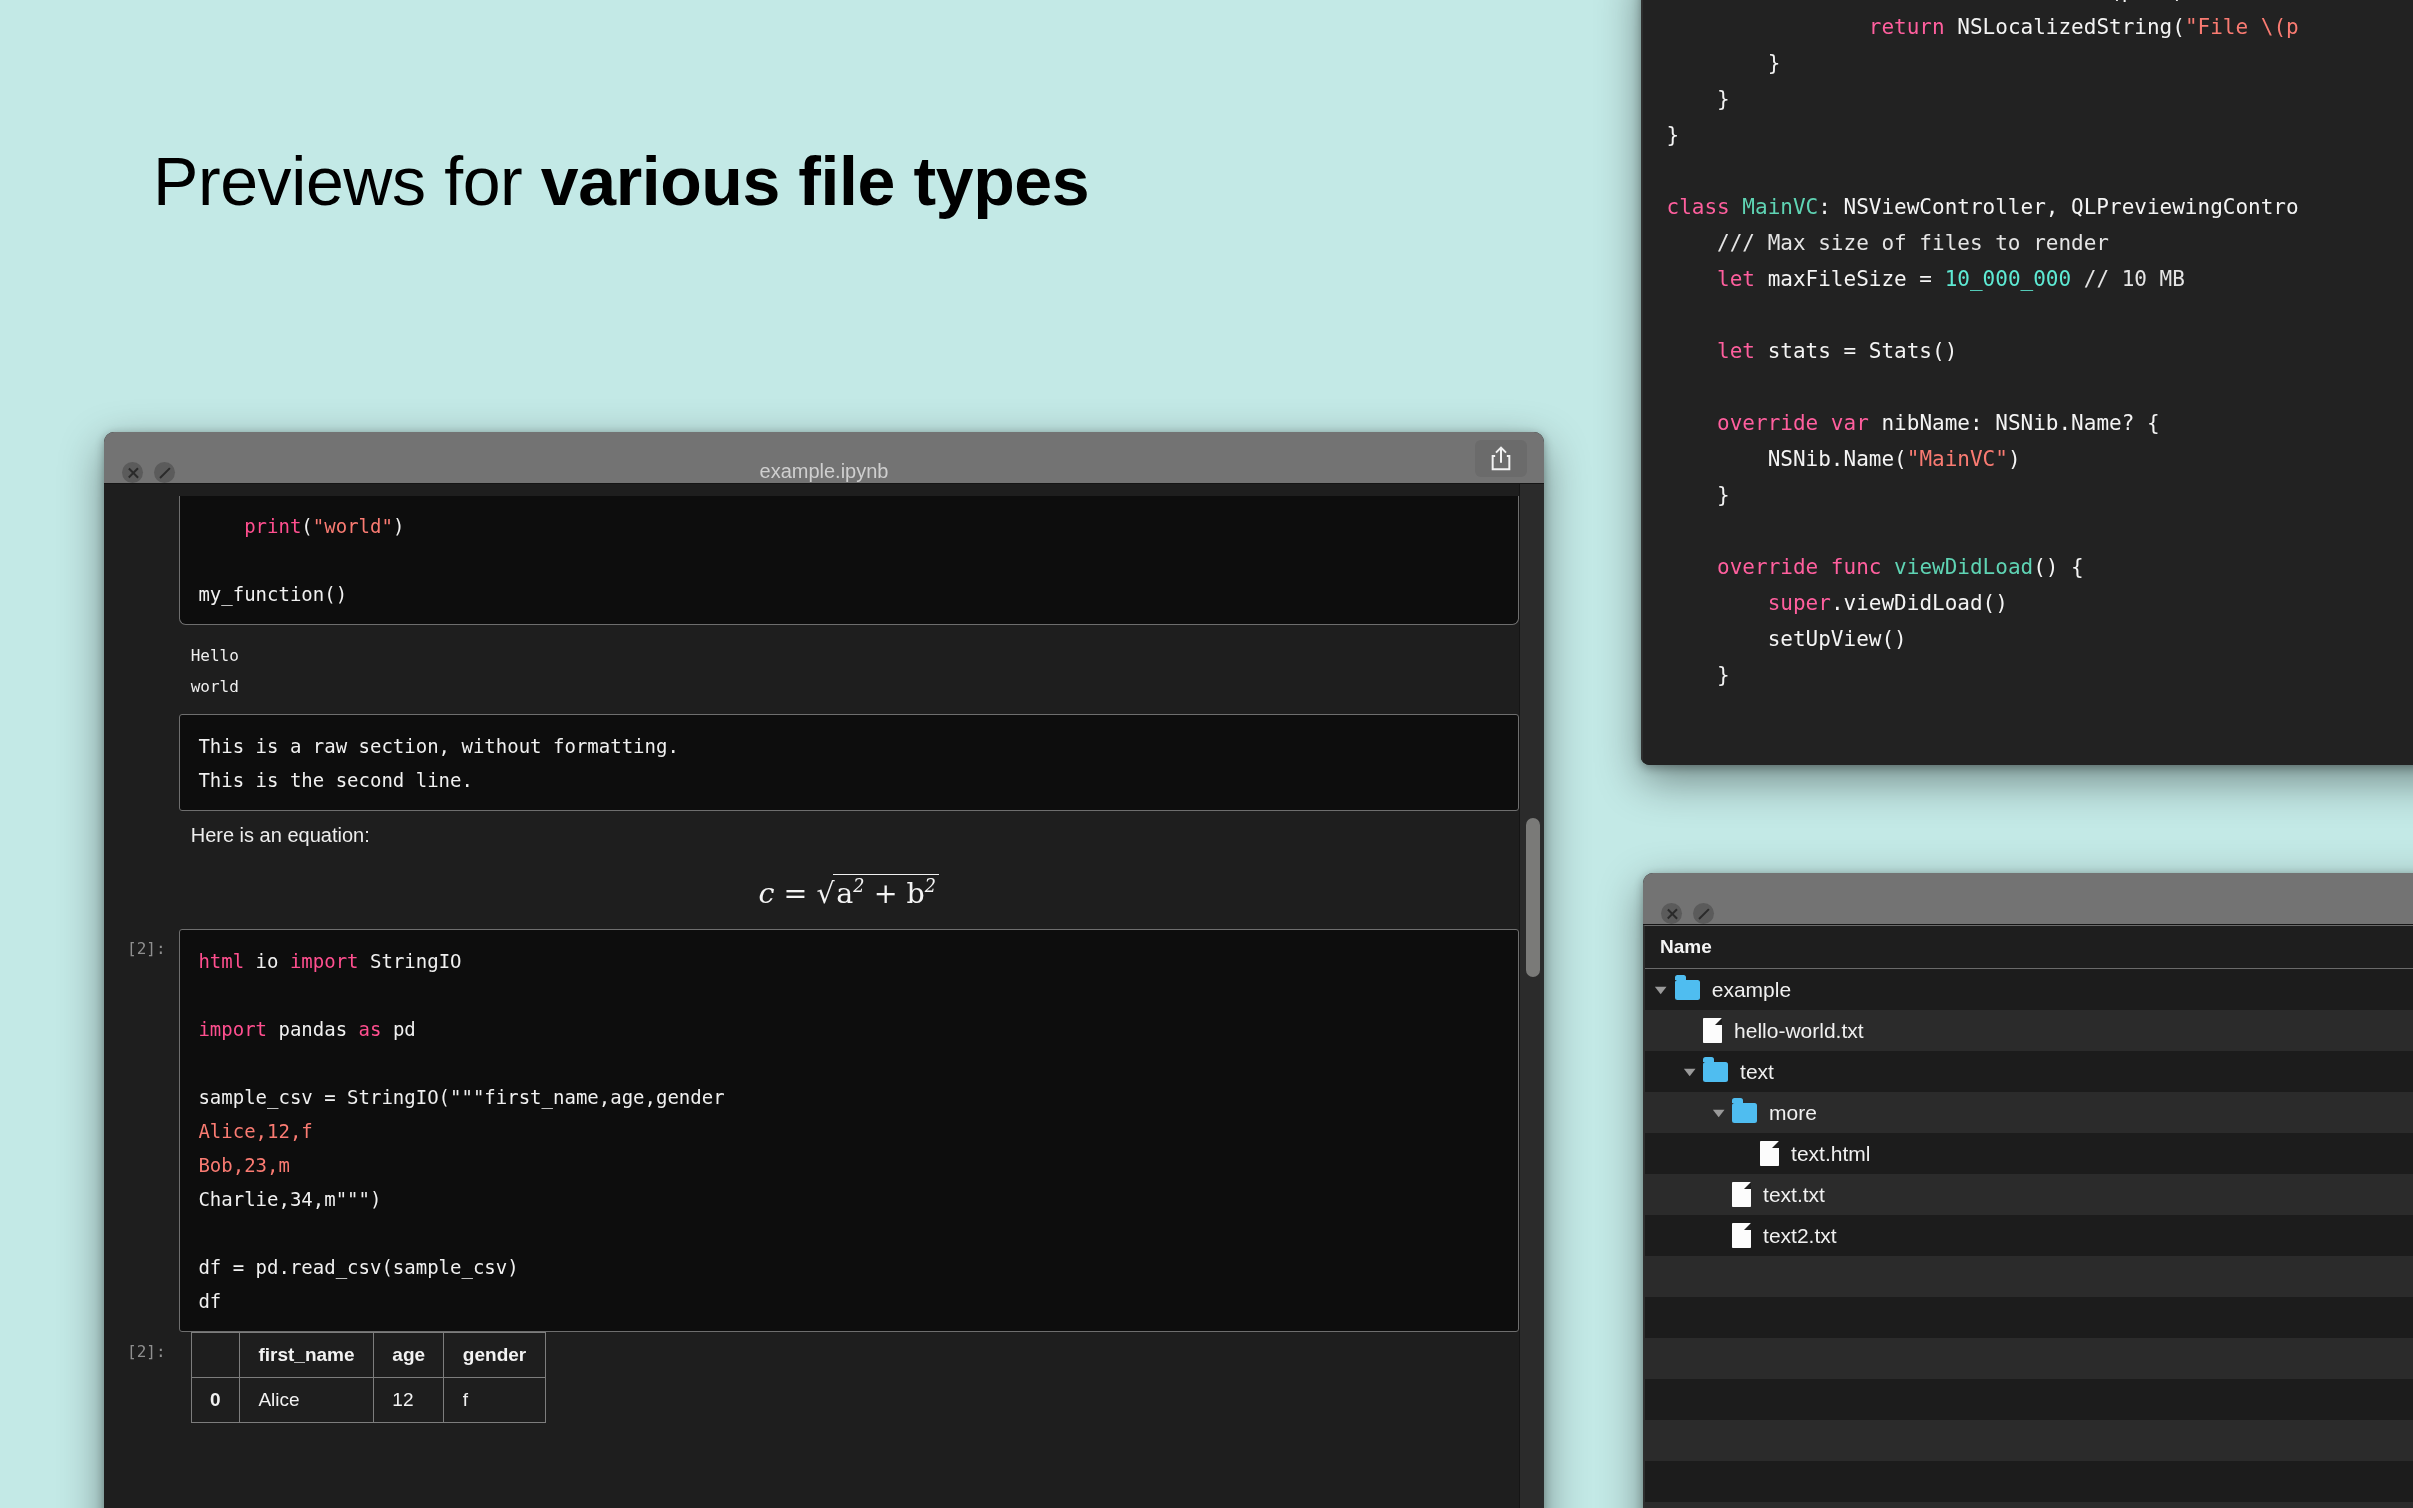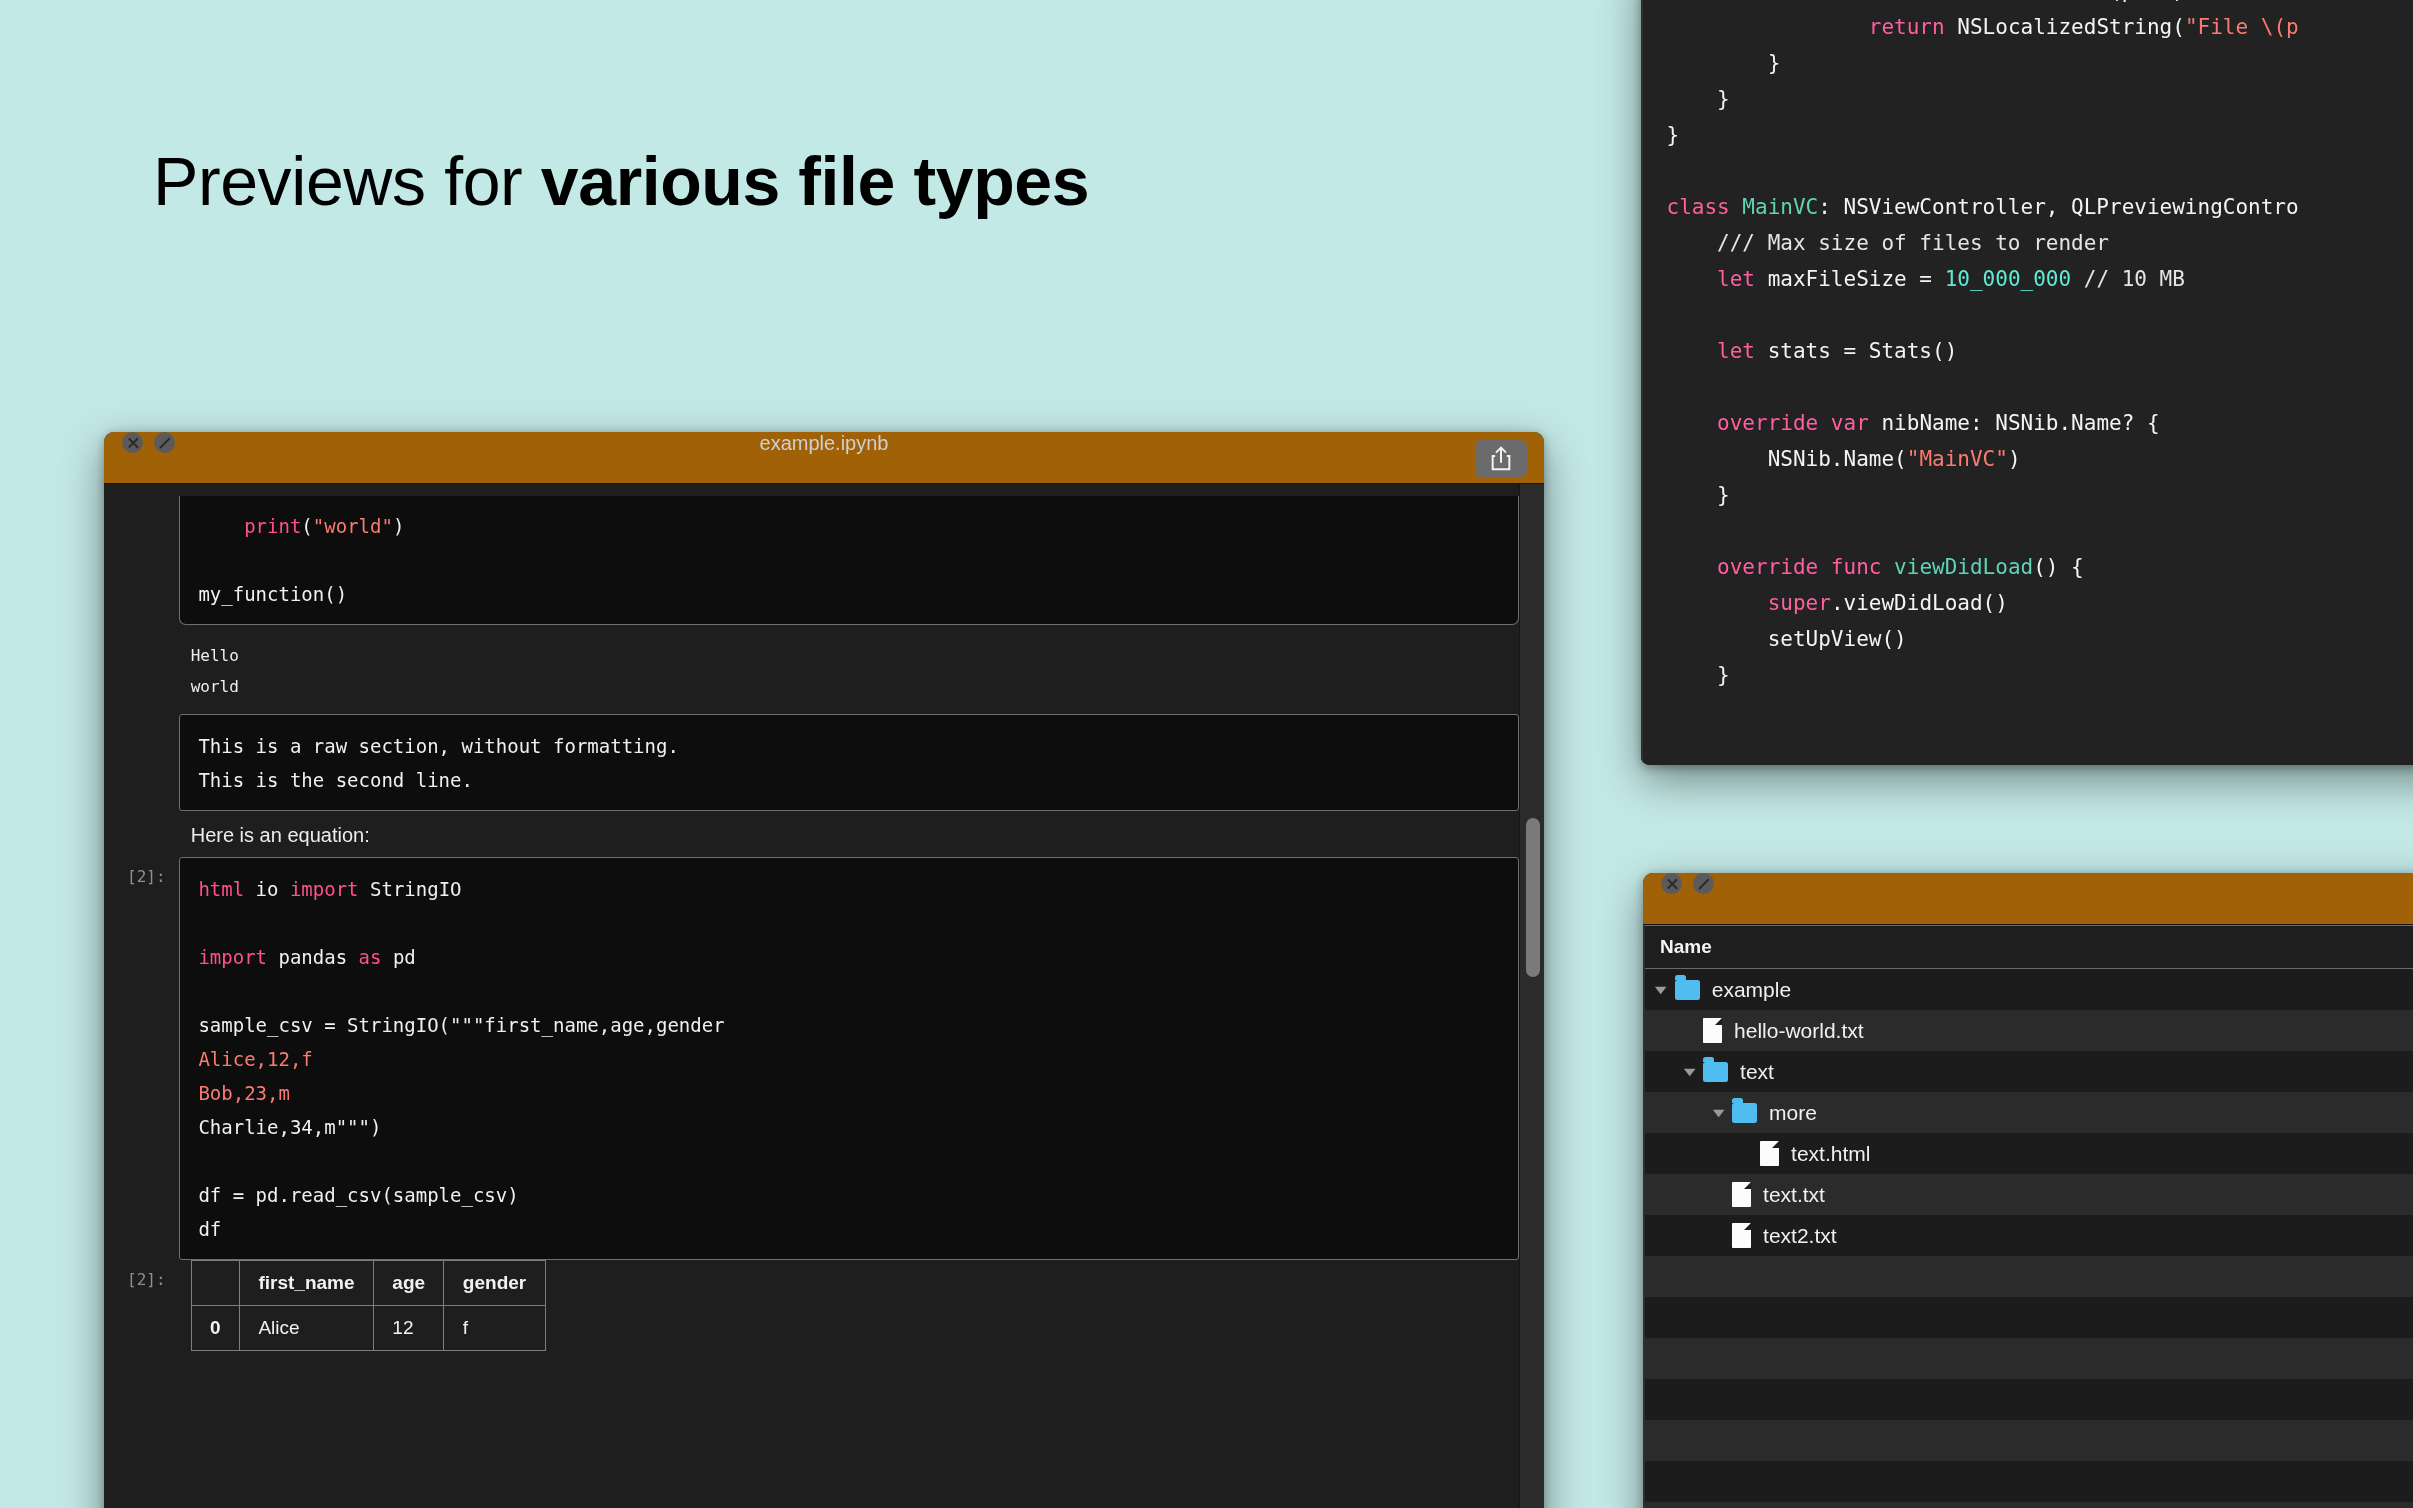--- a/index.html
+++ b/index.html
@@ -34,24 +34,24 @@
   .window {
     position: absolute;
     background: #1e1e1e;
     border-radius: 10px;
     box-shadow: 0 15px 44px rgba(0,0,0,0.42), 0 2.5px 10px rgba(0,0,0,0.30);
     overflow: hidden;
   }
   .titlebar {
     position: relative;
     height: 52px;
-    background: #a16207;
+    background: #737373;
     border-bottom: 0.8px solid #151515;
     display: flex;
-    align-items: flex-start;
+    align-items: flex-end;
   }
   .titlebar-title {
     position: absolute;
     left: 0; right: 0;
     text-align: center;
     font-size: 20px;
     color: #cfcfcf;
     pointer-events: none;
   }
   .tl-buttons {
@@ -384,20 +384,25 @@
           <div class="nb-rowmain">
             <div class="code-cell" id="raw-cell">This is a raw section, without formatting.
 This is the second line.</div>
           </div>
         </div>
 
         <div class="nb-row">
           <div class="nb-gutter"></div>
           <div class="nb-rowmain">
             <div class="nb-md">Here is an equation:</div>
+            <div class="nb-eq">
+              <span>c</span>
+              <span>=</span>
+              <span class="radical">√<span class="rad-body"><span>a</span><span class="sup">2</span> <span>+</span> <span>b</span><span class="sup">2</span></span></span>
+            </div>
           </div>
         </div>
 
         <div class="nb-row">
           <div class="nb-gutter">[2]:</div>
           <div class="nb-rowmain">
             <div class="code-cell" id="cell2-code"><span class="py-kw">html</span> io <span class="py-kw">import</span> StringIO
 
 <span class="py-kw">import</span> pandas <span class="py-kw">as</span> pd
 

